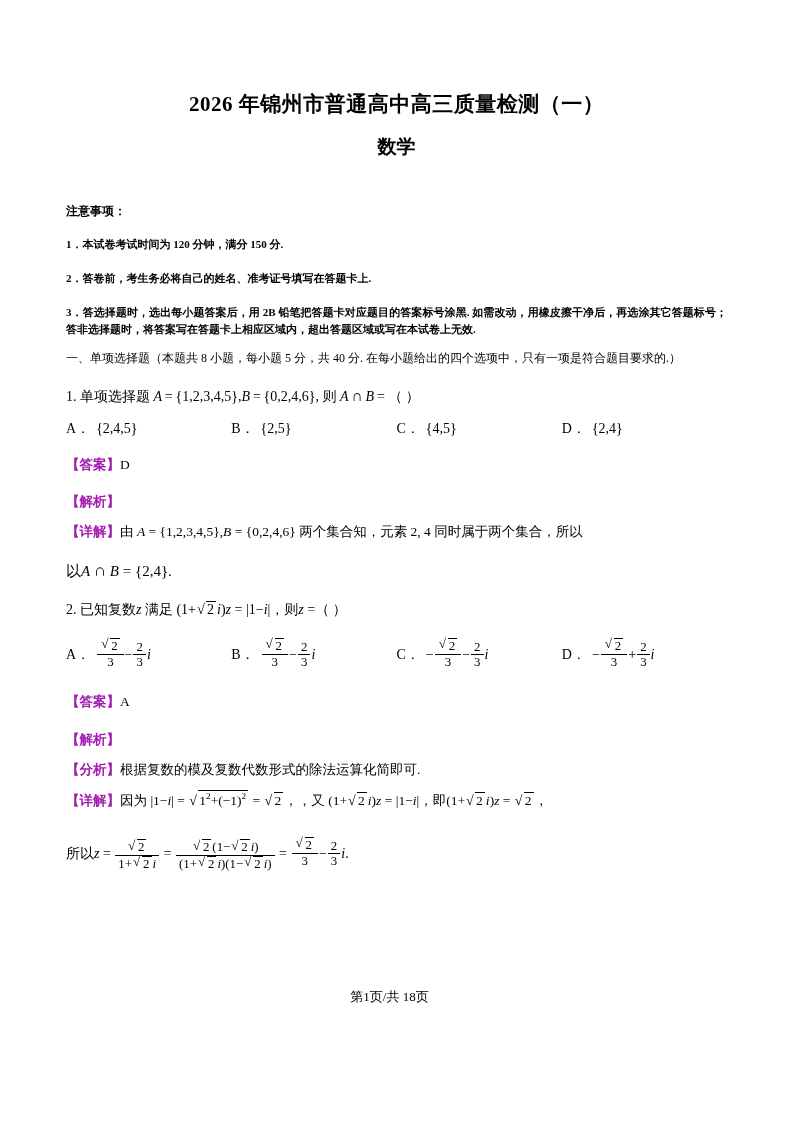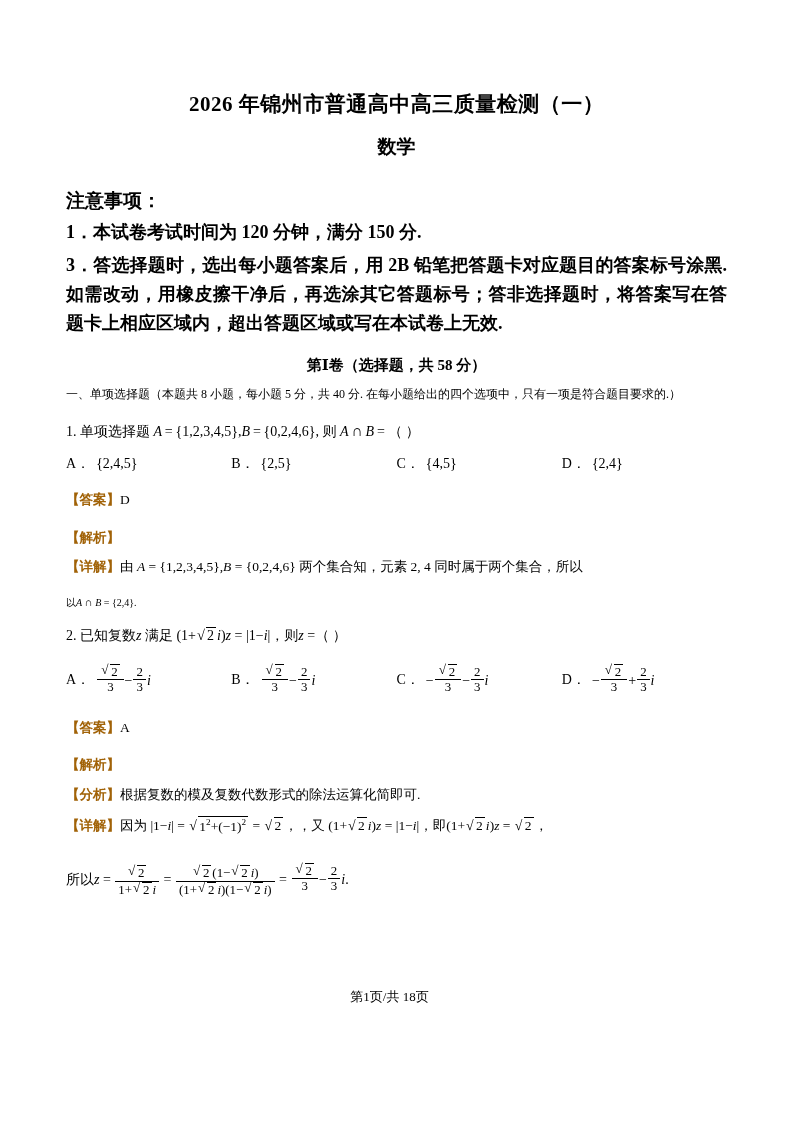--- a/index.html
+++ b/index.html
@@ -31,28 +31,28 @@
     margin-bottom: 0;
   }
   .doc-subtitle {
     text-align: center;
     font-size: 19px;
     font-weight: bold;
     margin-top: 16px;
     margin-bottom: 0;
   }
   .notice-head {
-    font-size: 19px;
-    margin-top: 28px;
+    font-size: 12px;
+    margin-top: 43px;
     margin-bottom: 0;
     font-weight: bold;
   }
   .notice-item {
-    font-size: 18px;
-    margin-top: 4px;
+    font-size: 11px;
+    margin-top: 16px;
     line-height: 1.62;
     text-align: justify;
     font-weight: bold;
   }
   .section-center {
     text-align: center;
     font-size: 15px;
     font-weight: bold;
     margin-top: 17px;
   }
@@ -77,31 +77,31 @@
     display: flex;
     align-items: baseline;
   }
   .opt .lab { margin-right: 6px; }
   .ans-line {
     font-size: 13.5px;
     margin-top: 16px;
     line-height: 1.6;
   }
   .tag {
-    color: #a16207;
+    color: #a21caf;
     font-weight: bold;
   }
   .expl-line {
     font-size: 13.5px;
     margin-top: 7px;
     line-height: 1.8;
     text-align: justify;
   }
   .expl-cont {
-    font-size: 10px;
+    font-size: 15px;
     margin-top: 12px;
     line-height: 1.8;
   }
   .footer {
     position: absolute;
     left: 0;
     right: 14px;
     bottom: 52px;
     text-align: center;
     font-size: 13px;
@@ -148,23 +148,23 @@
 </head>
 <body>
 
 <div class="page">
 
   <h1 class="doc-title">2026 年锦州市普通高中高三质量检测（一）</h1>
   <h2 class="doc-subtitle">数学</h2>
 
   <div class="notice-head">注意事项：</div>
   <div class="notice-item">1．本试卷考试时间为 120 分钟，满分 150 分.</div>
+  <div class="notice-item">2．答卷前，考生务必将自己的姓名、准考证号填写在答题卡上.</div>
   <div class="notice-item">3．答选择题时，选出每小题答案后，用 2B 铅笔把答题卡对应题目的答案标号涂黑. 如需改动，用橡皮擦干净后，再选涂其它答题标号；答非选择题时，将答案写在答题卡上相应区域内，超出答题区域或写在本试卷上无效.</div>
 
-  <div class="section-center">第Ⅰ卷（选择题，共 58 分）</div>
   <div class="part-intro">一、单项选择题（本题共 8 小题，每小题 5 分，共 40 分. 在每小题给出的四个选项中，只有一项是符合题目要求的.）</div>
 
   <div class="q-stem">
     <span>1.</span>
     <span>单项选择题</span>
     <span class="nowrap"><span class="mi">A</span> = {1,2,3,4,5}</span>,<span class="nowrap"><span class="mi">B</span> = {0,2,4,6}</span>,
     <span>则</span>
     <span class="nowrap"><span class="mi">A</span> <span class="big">∩</span> <span class="mi">B</span> =</span>
     <span>（        ）</span>
   </div>

